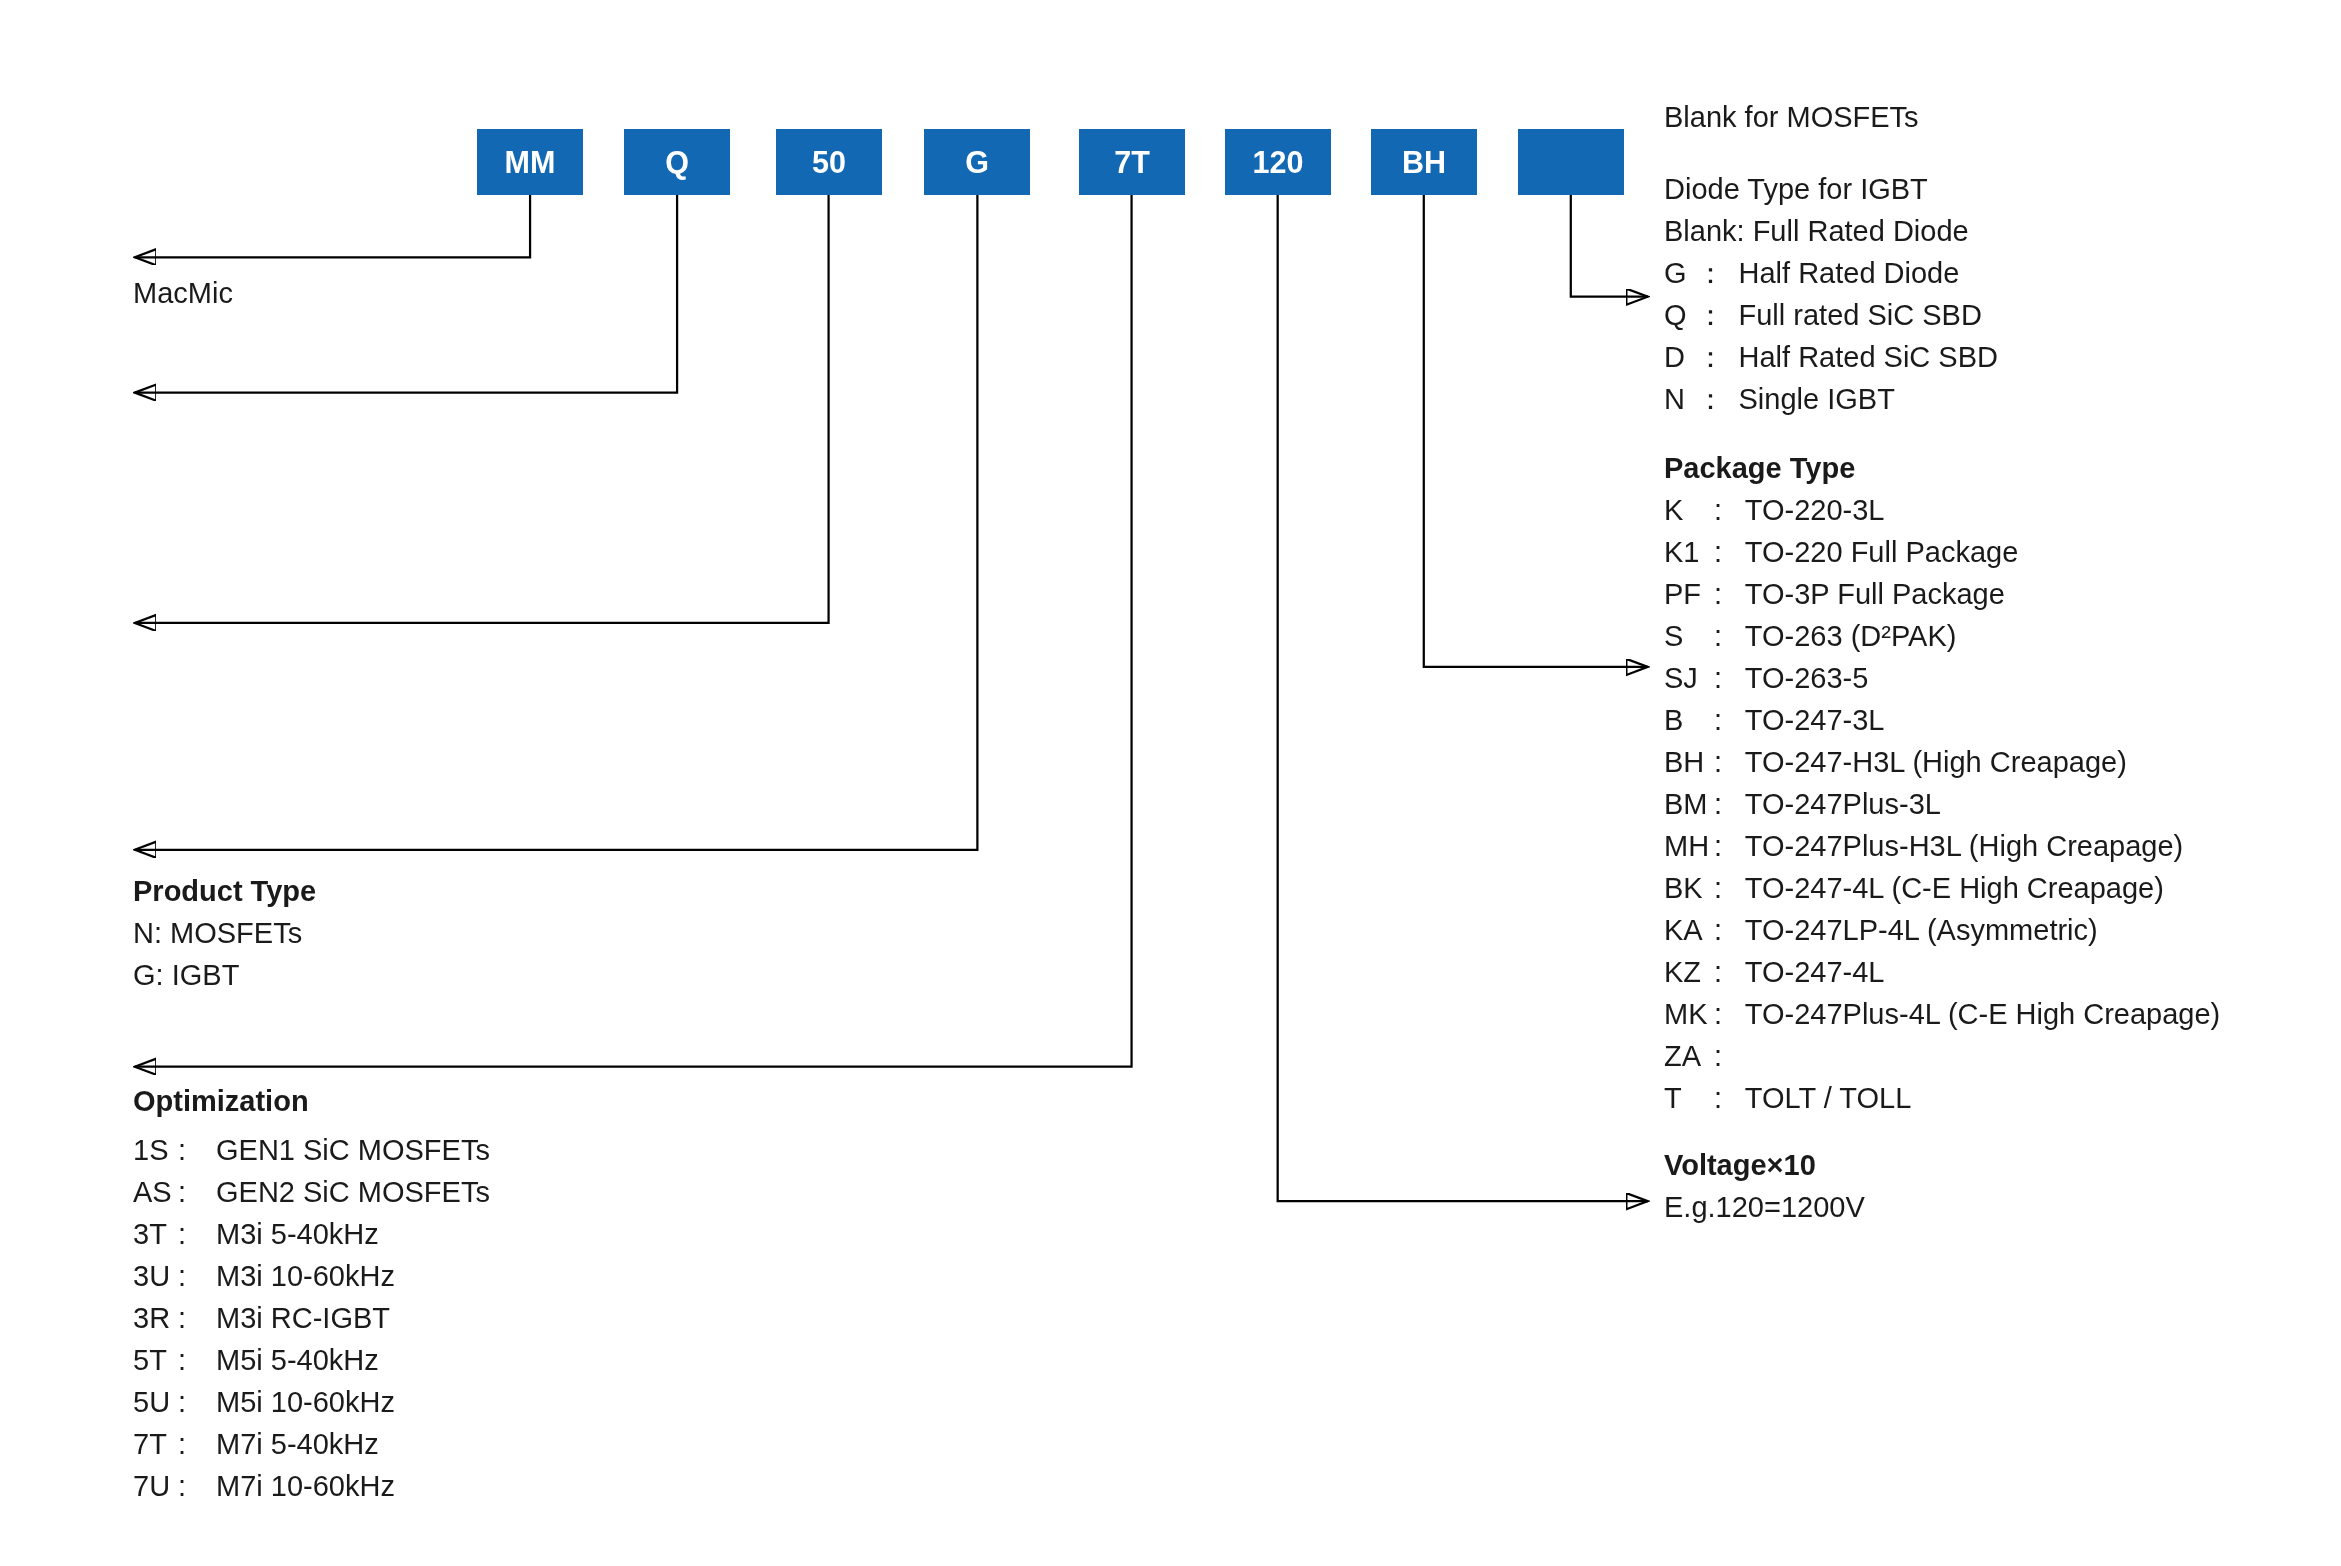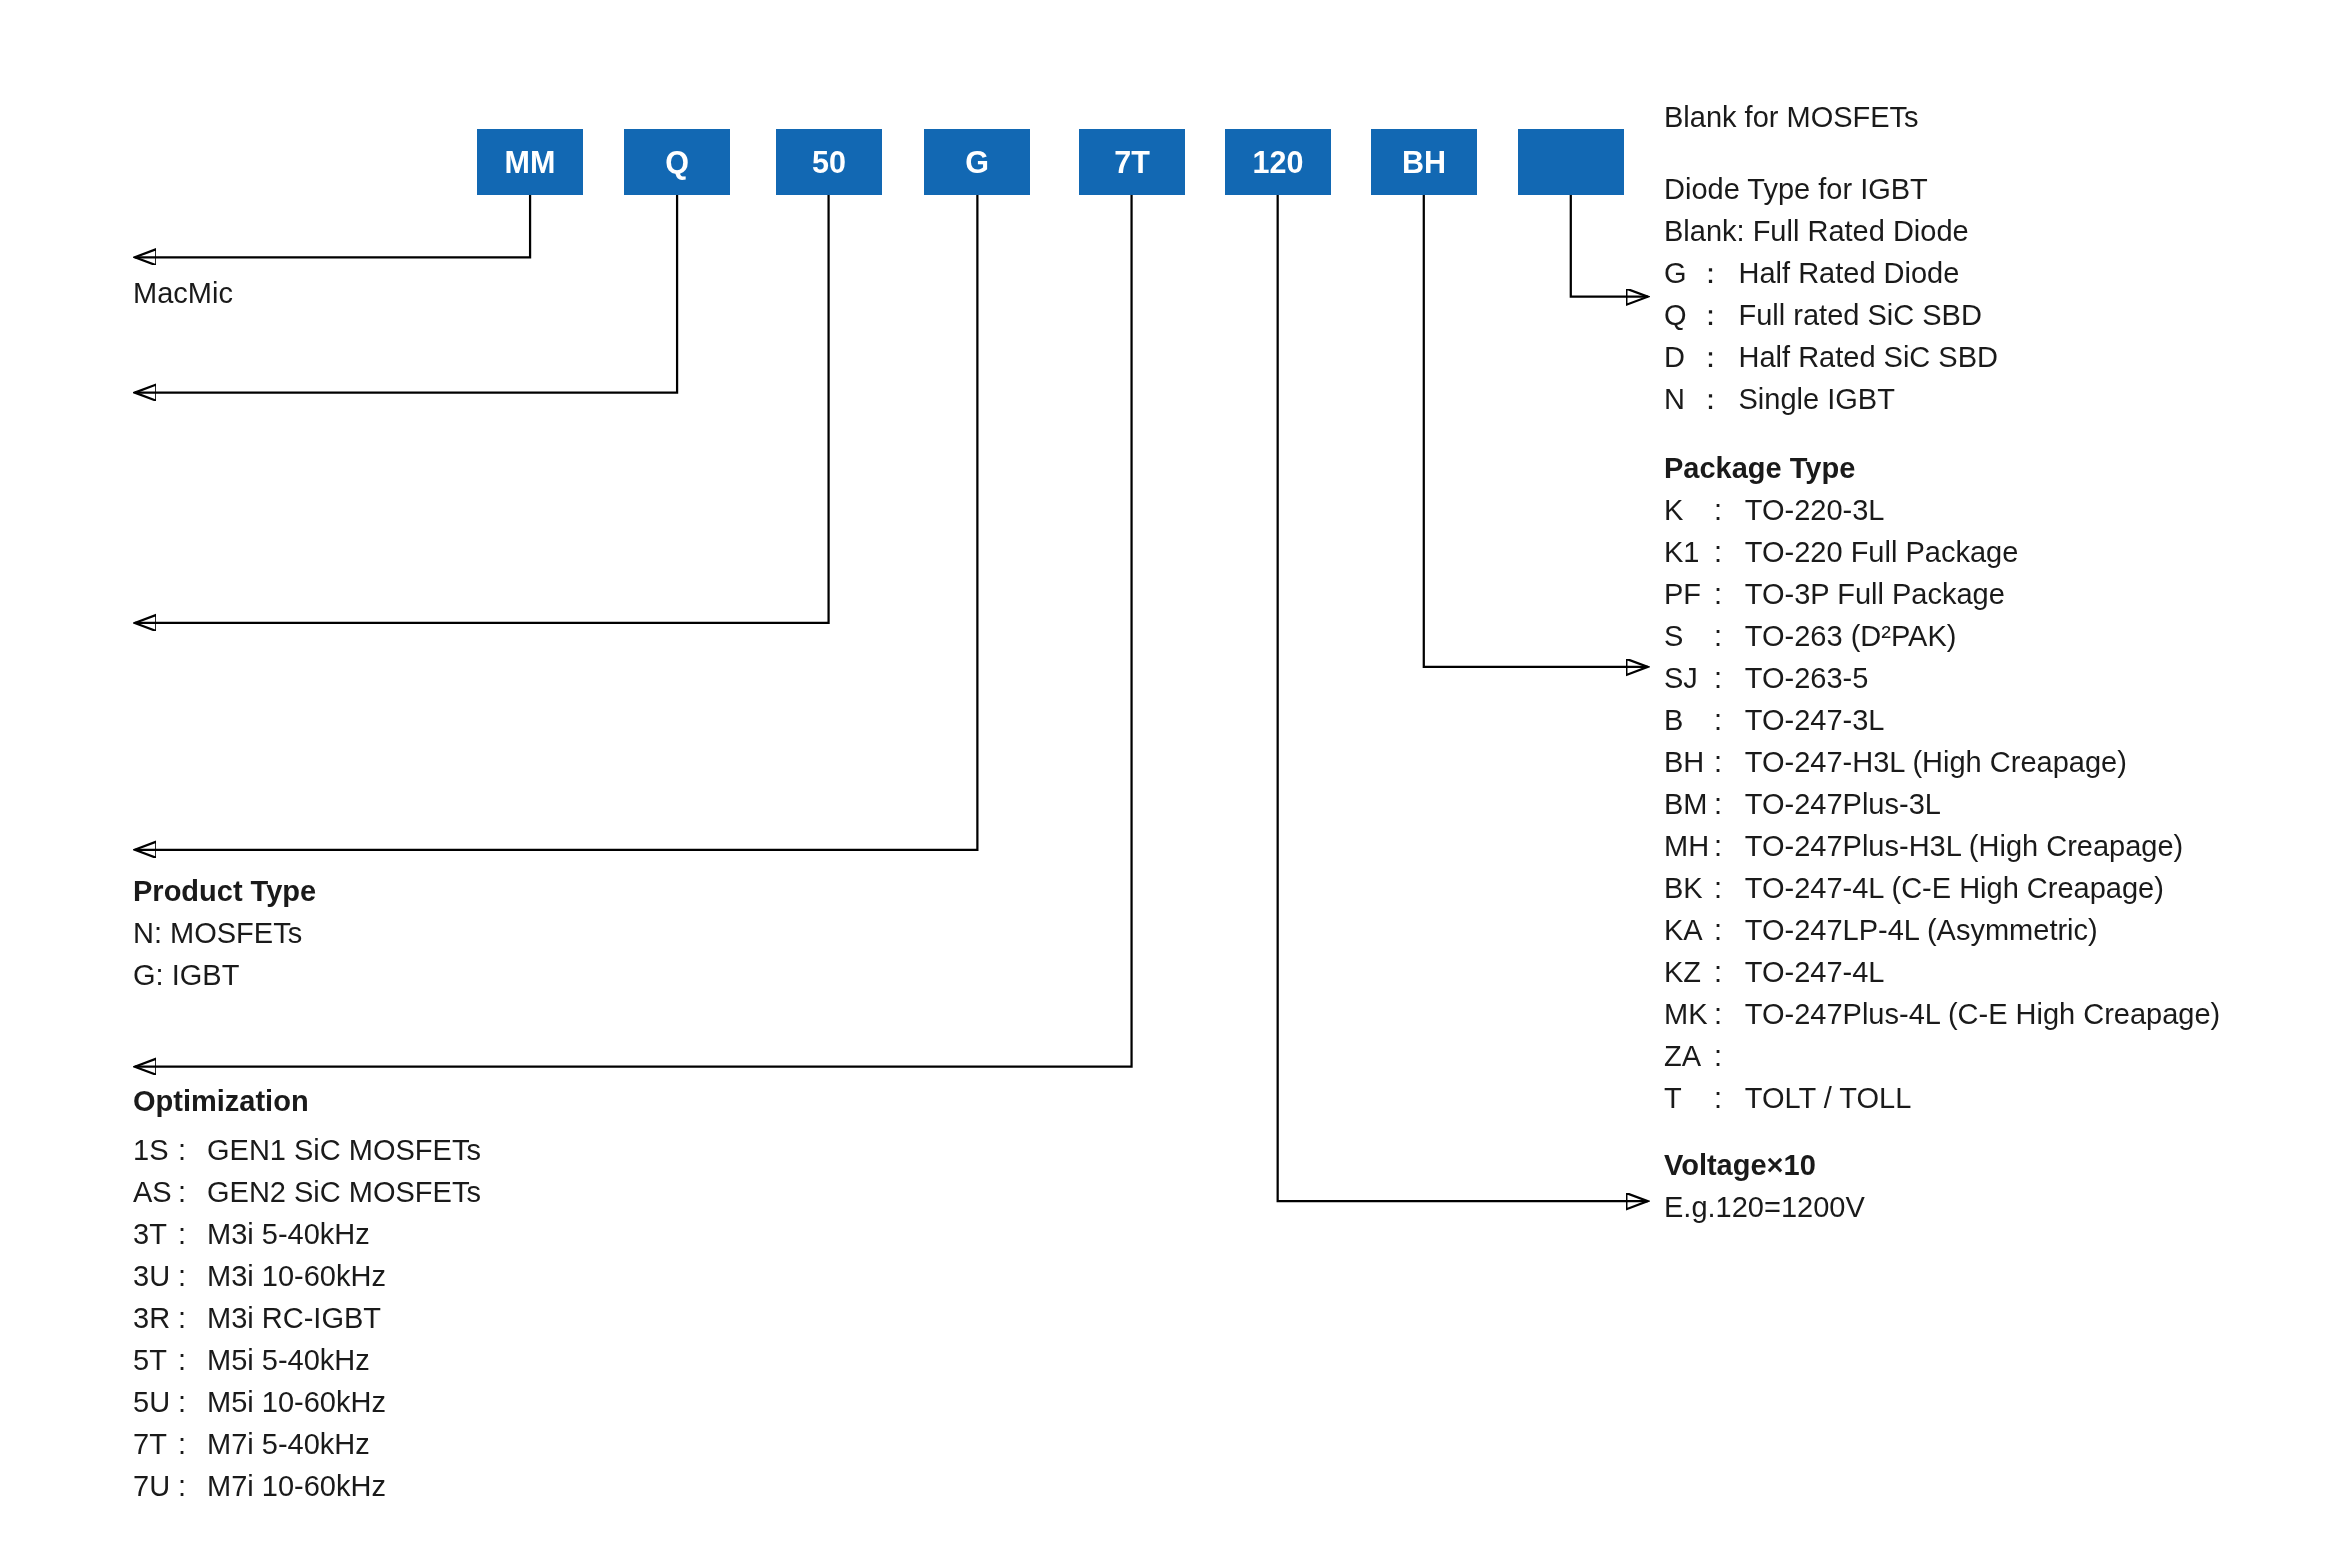--- a/index.html
+++ b/index.html
@@ -33,21 +33,21 @@
   .pkg .desc { margin-left:10.8px; }
 
   
   .dio .code { display:inline-block; width:32px; }
   .dio .colon { display:inline-block; width:30.5px; }
   .dio .desc { margin-left:12px; }
 
   
   .opt .code { display:inline-block; width:45px; }
   .opt .colon { display:inline-block; width:18px; }
-  .opt .desc { margin-left:11px;text-align:center; }
+  .opt .desc { margin-left:20px;text-align:center; }
 
   .opt-items { margin-top:7.2px; }
 
   .sub { font-size:19px; position:relative; top:5.4px; }
 </style>
 </head>
 <body>
 
 <div class="canvas">
 

